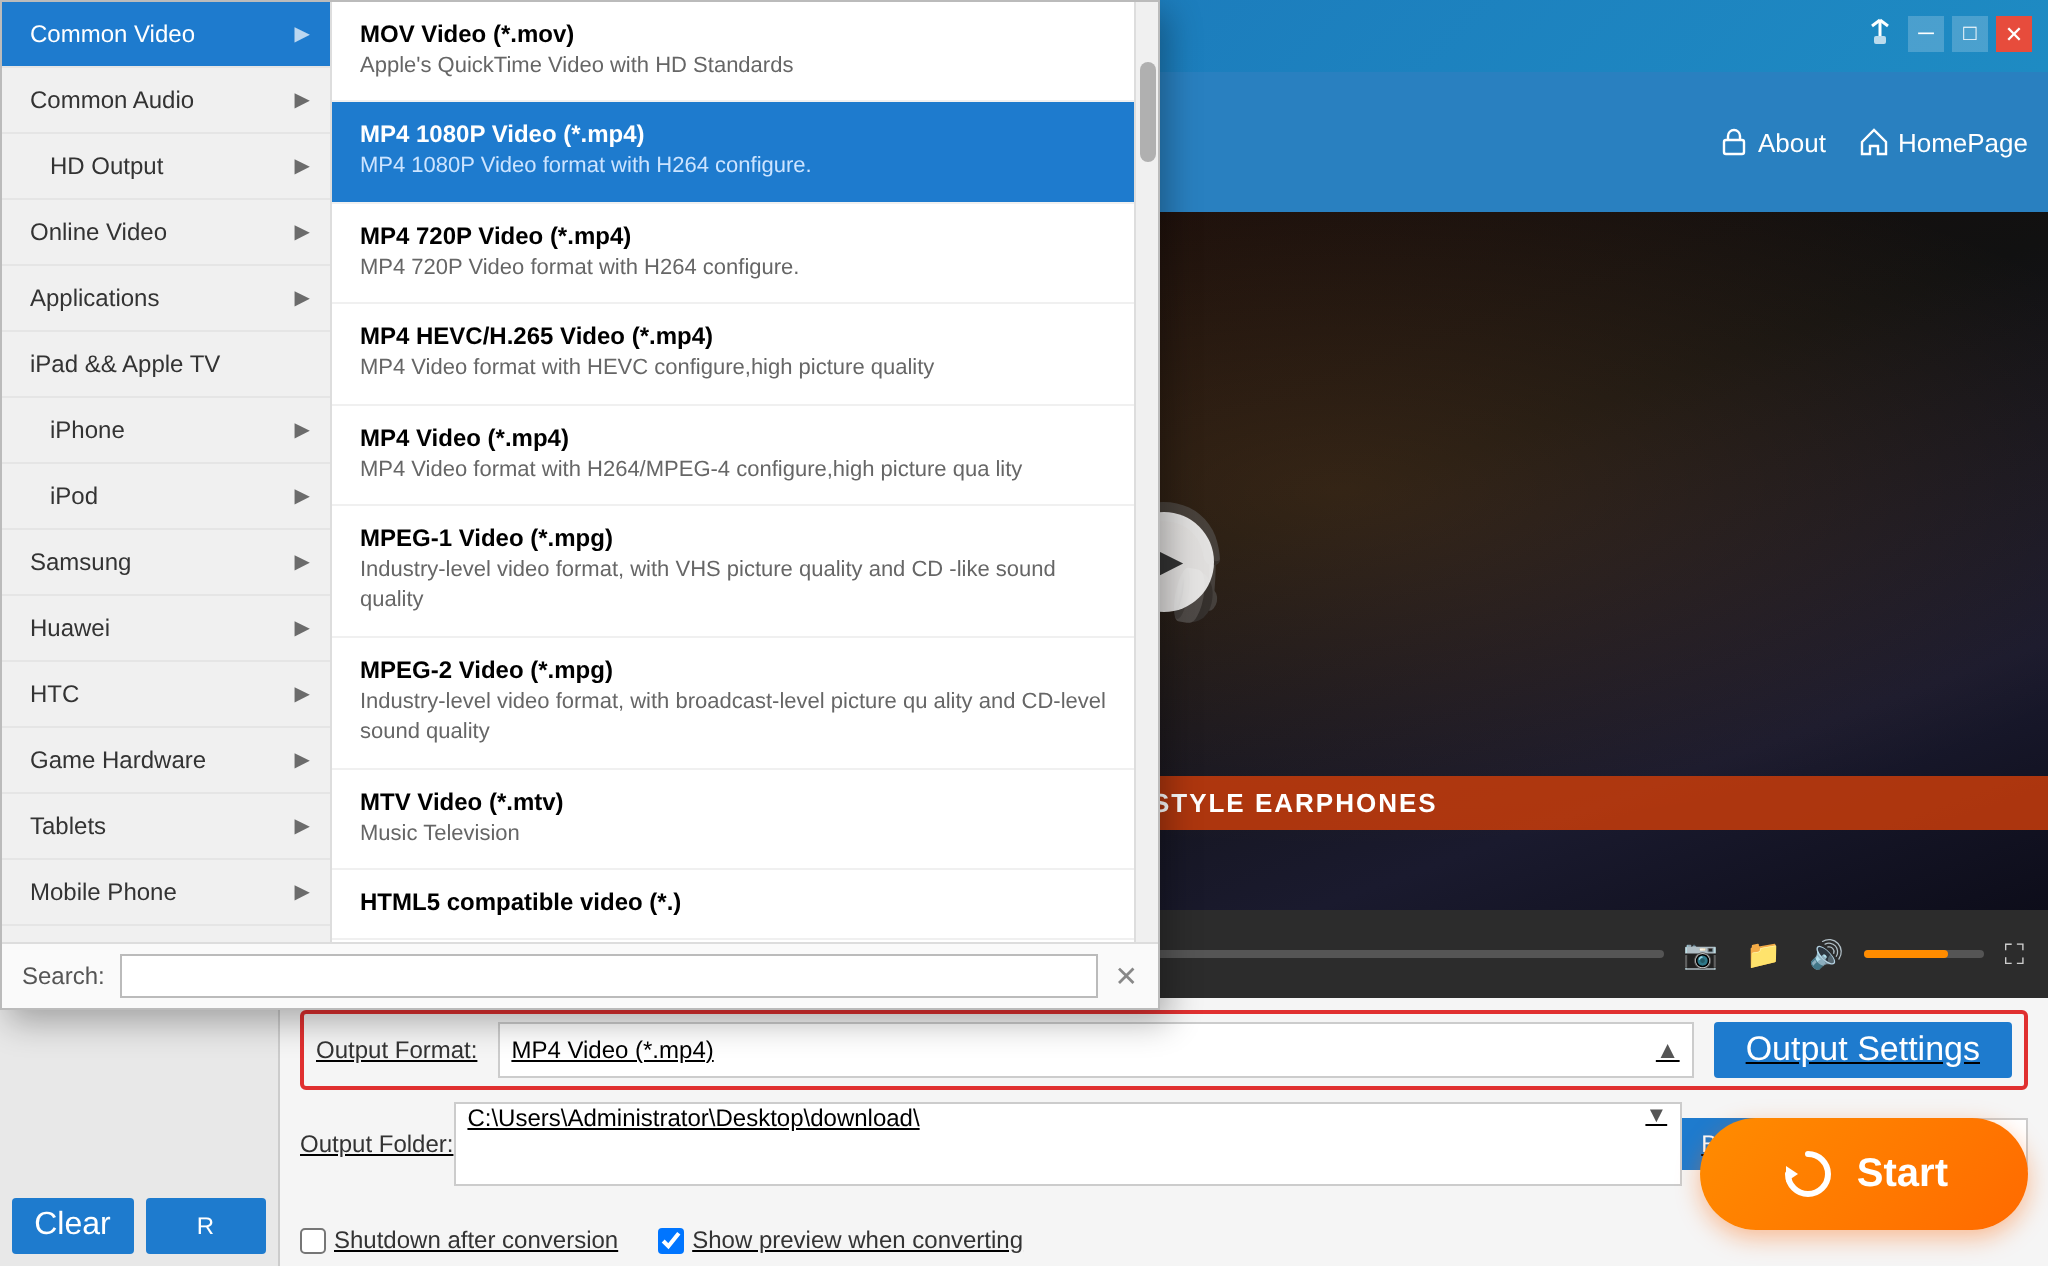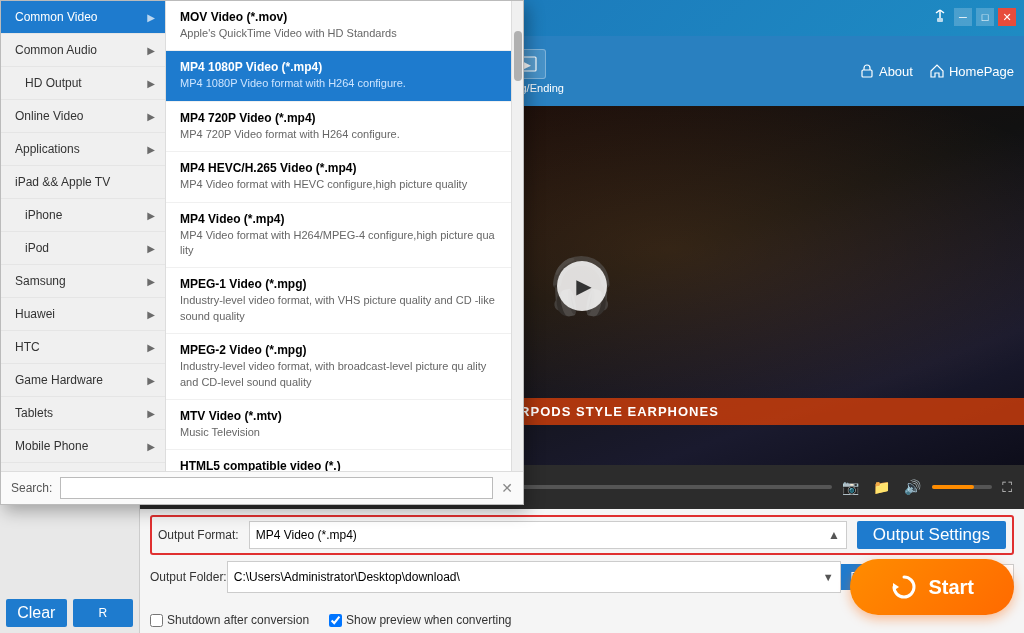--- a/index.html
+++ b/index.html
@@ -219,27 +219,26 @@
       font-size: 17px;
       border-radius: 2px;
     }
     .output-folder-row {
       display: flex;
       align-items: center;
       margin-bottom: 20px;
     }
     .folder-path {
       flex: 1;
-      height: 32px;
+      height: 42px;
       border: 1px solid #ccc;
       background: white;
       padding: 0 6px;
       font-size: 12px;
       display: flex;
-      align-items: center;
       justify-content: space-between;
     }
     .browse-btn {
       background: #1e7bce;
       color: white;
       border: none;
       padding: 3px 10px;
       height: 26px;
       cursor: pointer;
       font-size: 12px;
@@ -331,21 +330,21 @@
       flex: 1;
       background: #111;
       display: flex;
       flex-direction: column;
       position: relative;
     }
 
     .dropdown-overlay {
       position: absolute;
       left: 0; top: 0;
-      width: 524px;
+      width: 580px;
       background: white;
       border: 1px solid #bbb;
       box-shadow: 4px 6px 16px rgba(0,0,0,0.3);
       z-index: 200;
       display: flex;
       flex-direction: column;
     }
     .dropdown-inner {
       display: flex;
       height: 470px;
@@ -659,21 +658,21 @@
         <button class="ctrl-btn">📷</button>
         <button class="ctrl-btn">📁</button>
         <button class="ctrl-btn">🔊</button>
         <div class="volume-bar">
           <div class="volume-fill"></div>
         </div>
         <button class="ctrl-btn">⛶</button>
       </div>
     </div>
 
-    <div style="background:#f5f5f5; padding:6px 10px 6px 10px; position:relative;">
+    <div style="background:#f5f5f5; padding:6px 10px 6px 10px; position:relative;text-decoration:underline;">
 
       <div class="output-format-row">
         <span class="output-label">Output Format:</span>
         <div class="format-select">
           <span>MP4 Video (*.mp4)</span>
           <span class="format-select-chevron">▲</span>
         </div>
         <button class="output-settings-btn">Output Settings</button>
       </div>
 

